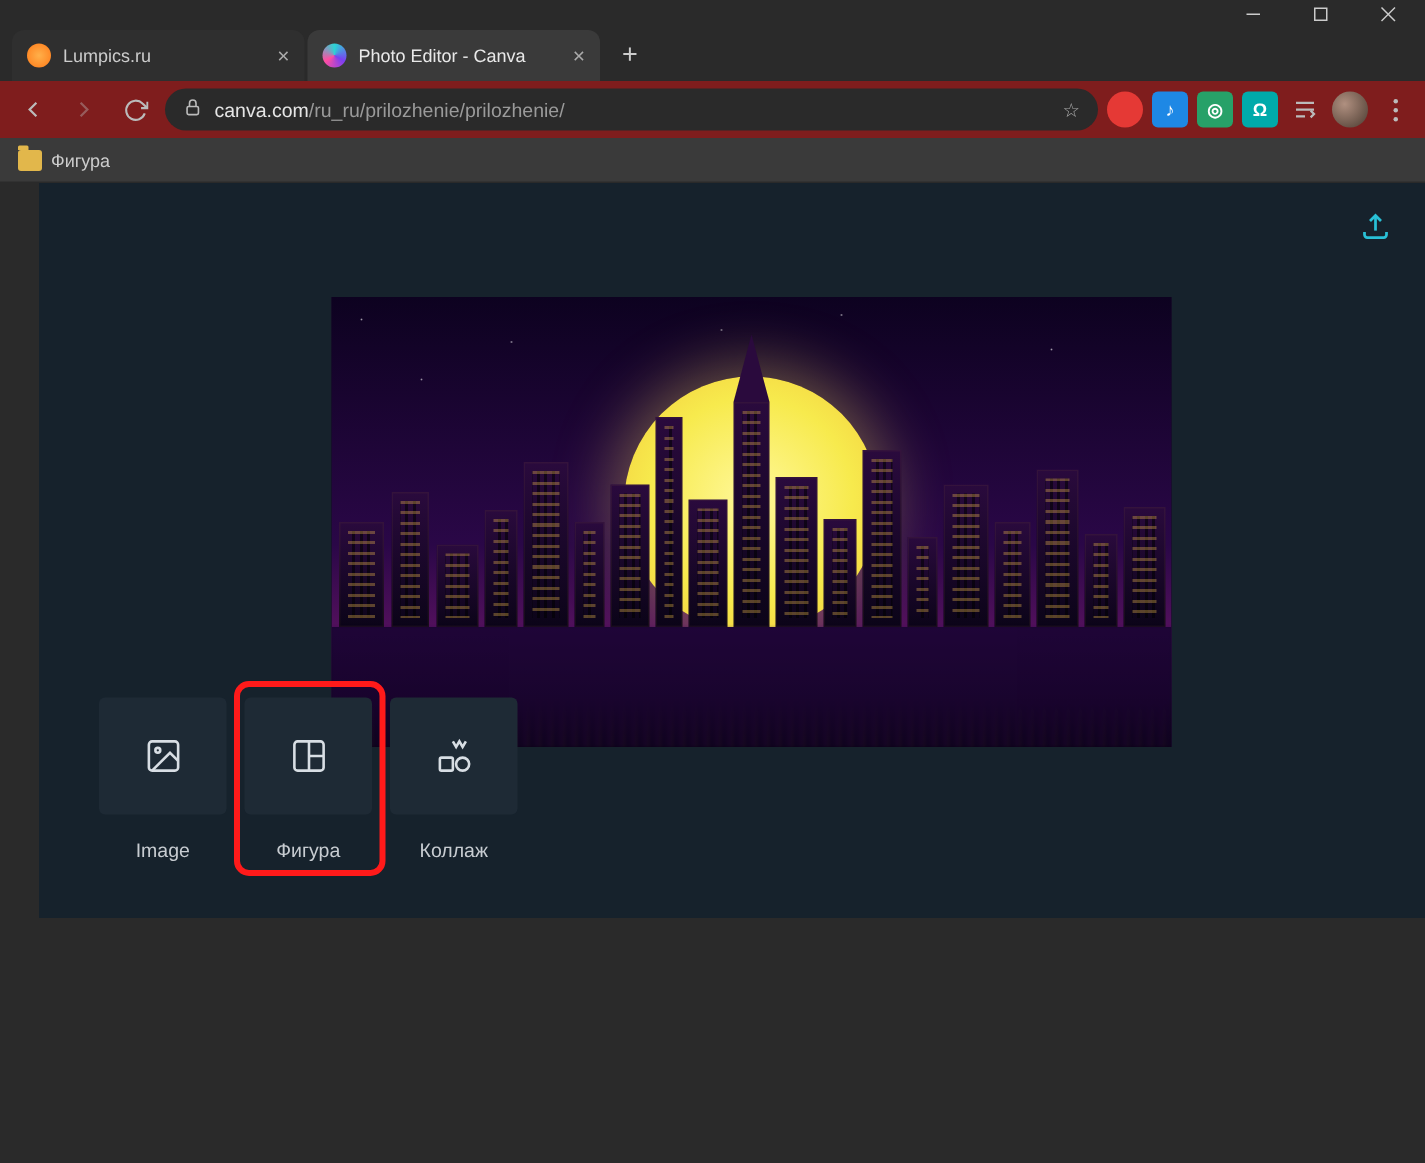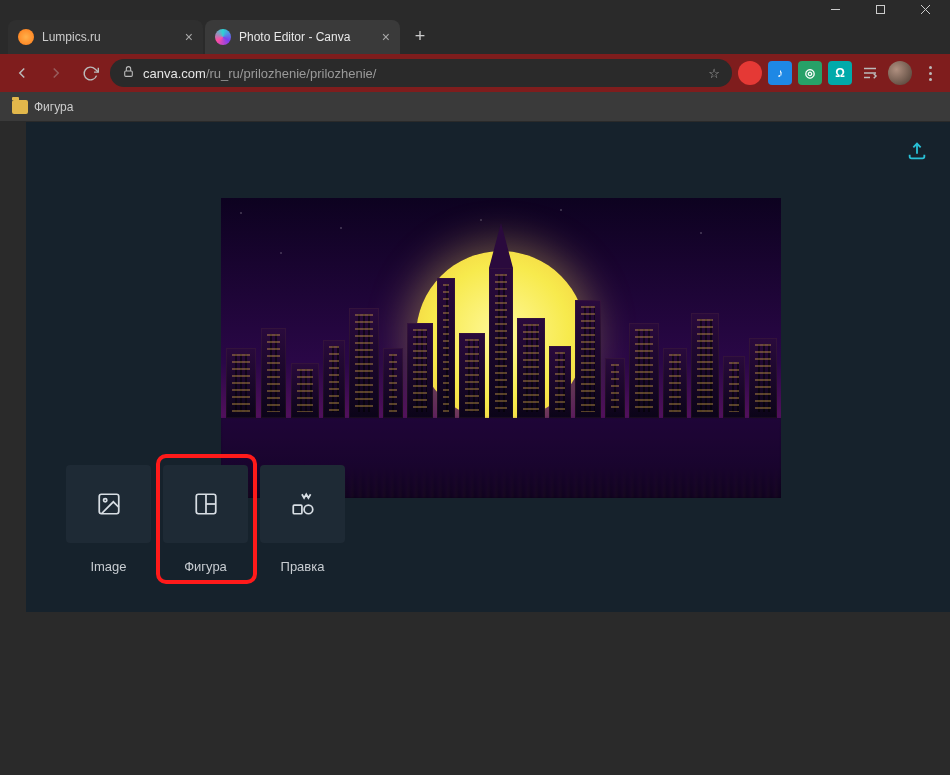--- a/index.html
+++ b/index.html
@@ -270,20 +270,20 @@
     </div>
 
     <div class="tool">
       <div class="tile">
           <svg width="26" height="26" viewBox="0 0 24 24" stroke-width="1.6">
             <path d="M11 3l2 3.4L15 3l2 3.4L19 3v0"></path>
             <rect x="3" y="13" width="8" height="8" rx="1"></rect>
             <circle cx="17" cy="17" r="4"></circle>
           </svg>
         </div>
-      <div class="label">Правка</div>
+      <div class="label">Коллаж</div>
     </div>
 
   </div>
 
   <div class="highlight" style="left:130px; bottom:28px; width:101px; height:130px;"></div>
 
 </div>
 
 </body></html>

